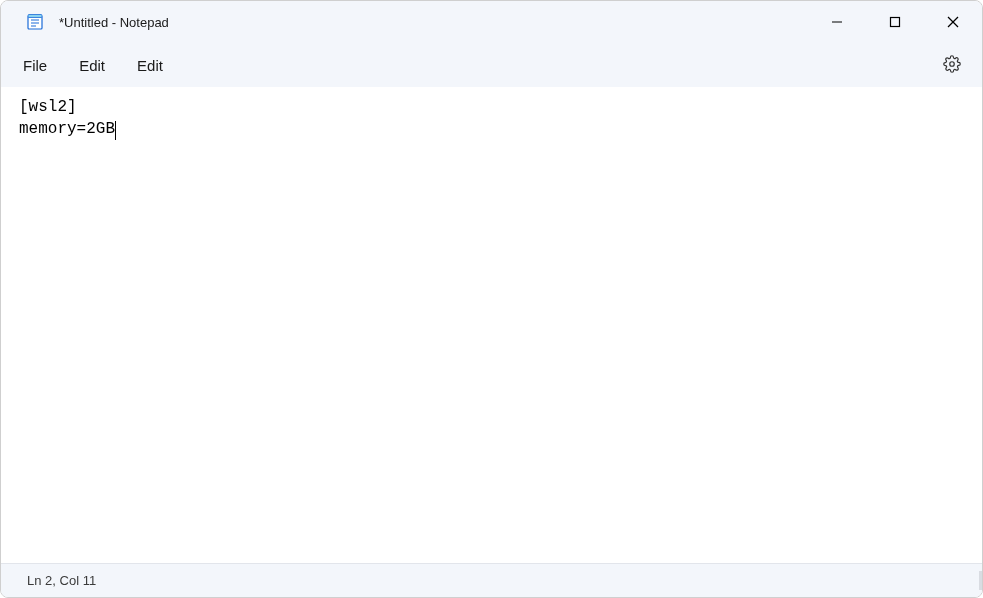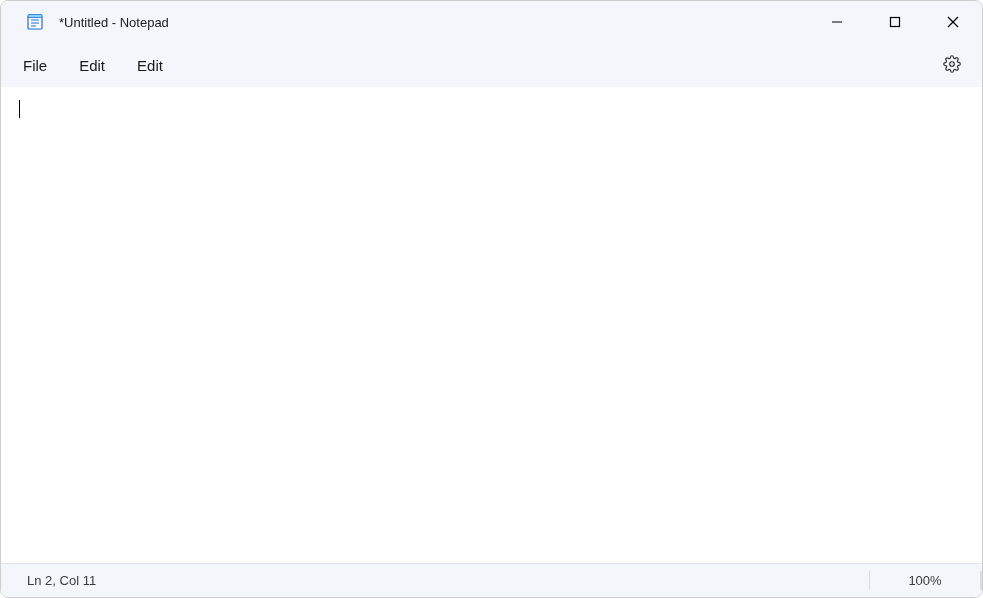--- a/index.html
+++ b/index.html
@@ -179,21 +179,21 @@
   <div class="settings-btn">
     <span>
       <svg width="18" height="18" viewBox="0 0 24 24" fill="none" stroke="currentColor" stroke-width="1.6" stroke-linecap="round" stroke-linejoin="round">
         <circle cx="12" cy="12" r="3"></circle>
         <path d="M19.4 15a1.65 1.65 0 0 0 .33 1.82l.06.06a2 2 0 1 1-2.83 2.83l-.06-.06a1.65 1.65 0 0 0-1.82-.33 1.65 1.65 0 0 0-1 1.51V21a2 2 0 0 1-4 0v-.09a1.65 1.65 0 0 0-1-1.51 1.65 1.65 0 0 0-1.82.33l-.06.06a2 2 0 1 1-2.83-2.83l.06-.06a1.65 1.65 0 0 0 .33-1.82 1.65 1.65 0 0 0-1.51-1H3a2 2 0 0 1 0-4h.09a1.65 1.65 0 0 0 1.51-1 1.65 1.65 0 0 0-.33-1.82l-.06-.06a2 2 0 1 1 2.83-2.83l.06.06a1.65 1.65 0 0 0 1.82.33h0a1.65 1.65 0 0 0 1-1.51V3a2 2 0 0 1 4 0v.09a1.65 1.65 0 0 0 1 1.51h0a1.65 1.65 0 0 0 1.82-.33l.06-.06a2 2 0 1 1 2.83 2.83l-.06.06a1.65 1.65 0 0 0-.33 1.82v0a1.65 1.65 0 0 0 1.51 1H21a2 2 0 0 1 0 4h-.09a1.65 1.65 0 0 0-1.51 1z"></path>
       </svg>
     </span>
   </div>
 </div>
 
-<div class="editor"><span class="caret"></span></div>
+<div class="editor"><span>[wsl2]
+memory=2GB</span><span class="caret"></span></div>
 
 <div class="statusbar">
   <div class="status-cell status-left">Ln 2, Col 11</div>
   <div class="status-sep"></div>
-  <div class="status-cell status-zoom">100%</div>
   <div class="status-sep"></div>
   <div class="status-sep"></div>
 </div>
 
 </body></html>

